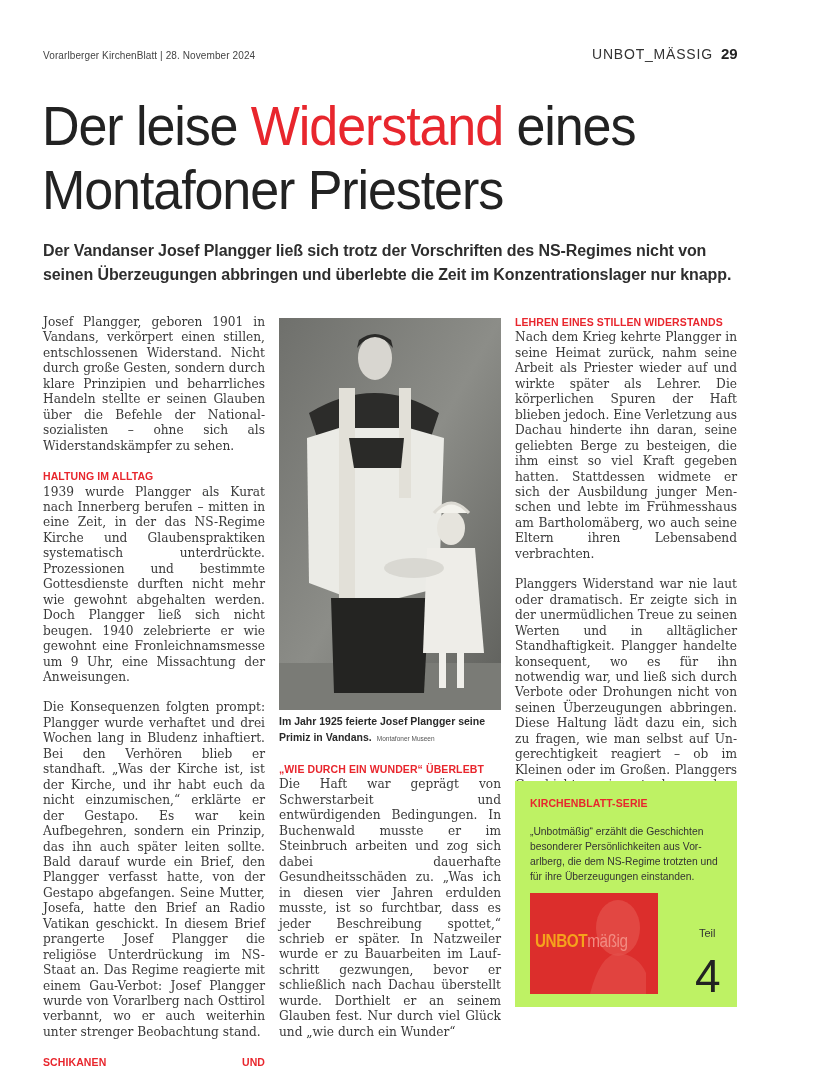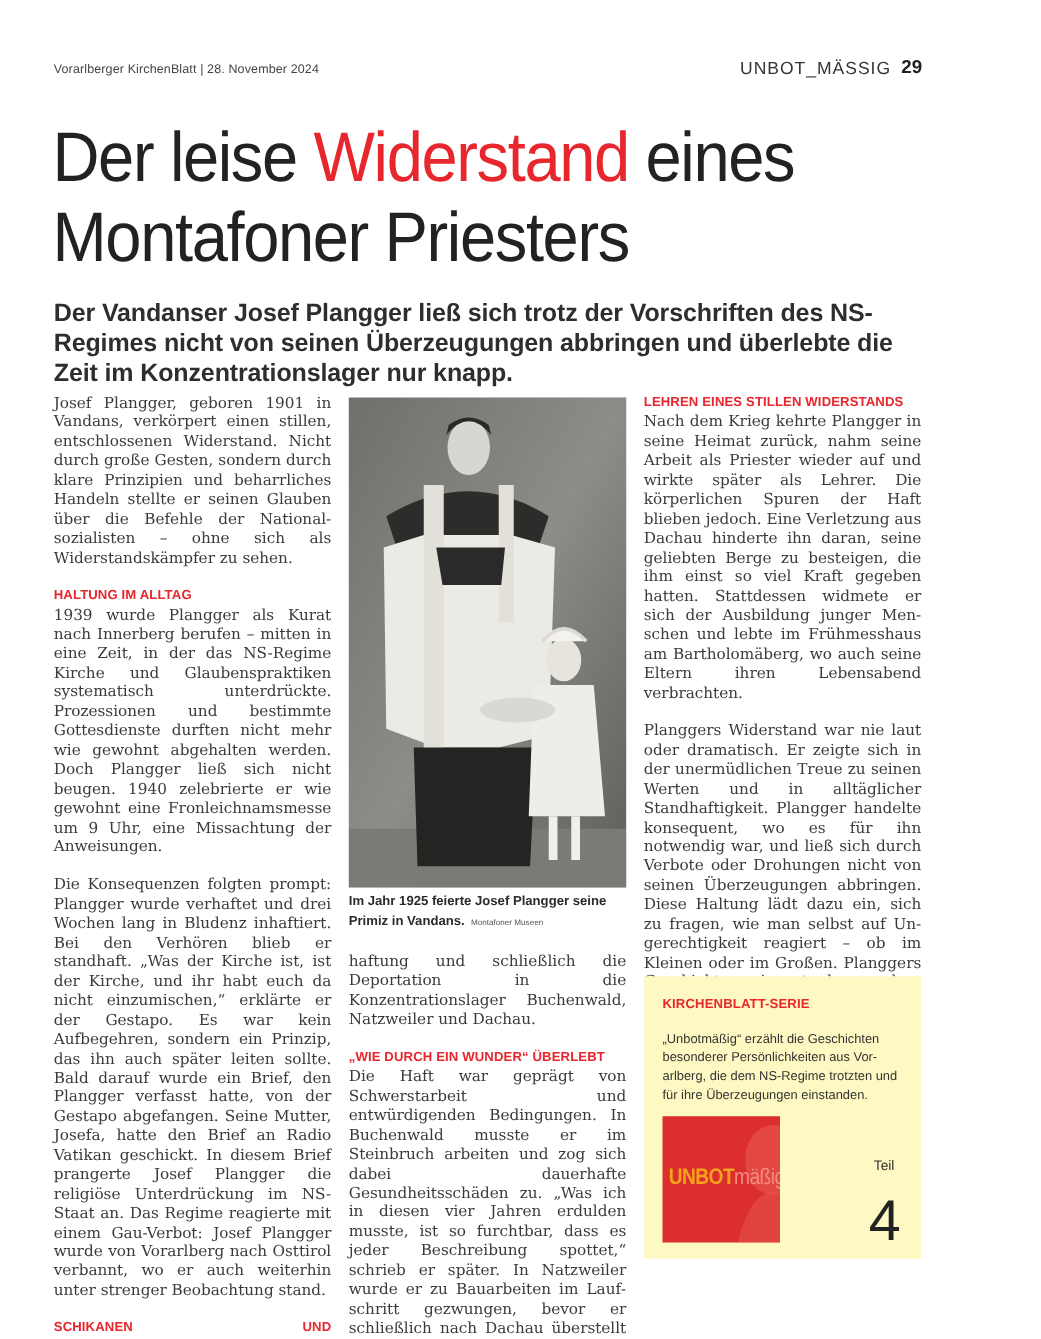--- a/index.html
+++ b/index.html
@@ -7,39 +7,39 @@
   .sans { font-family: "Liberation Sans", "DejaVu Sans", sans-serif; }
   .serif { font-family: "DejaVu Serif", "Liberation Serif", serif; }
 
   .running-head { position: absolute; top: 50px; left: 43px; font-size: 10px; color: #444; letter-spacing: 0.1px; text-align: right; }
   .section-label { position: absolute; top: 46px; left: 592px; font-size: 14px; color: #333; letter-spacing: 0.8px; text-align: center; }
   .page-number { position: absolute; top: 45px; left: 721px; font-size: 15px; font-weight: bold; color: #222; }
 
   .headline { position: absolute; top: 94px; left: 42px; width: 740px; font-size: 56px; line-height: 64px; font-weight: normal; color: #222; letter-spacing: -1.2px; margin: 0; transform: scaleX(0.93); transform-origin: left top; }
   .headline .accent { color: #e8262d; }
 
-  .lead { position: absolute; top: 239px; left: 43px; width: 700px; font-size: 20px; line-height: 24px; font-weight: bold; color: #2e2e2e; margin: 0; letter-spacing: -0.1px; }
+  .lead { position: absolute; top: 239px; left: 43px; width: 700px; font-size: 16px; line-height: 24px; font-weight: bold; color: #2e2e2e; margin: 0; letter-spacing: -0.1px; }
 
   .col { position: absolute; top: 315px; width: 222px; font-size: 12.2px; line-height: 15.45px; color: #3a3a3a; text-align: justify; hyphens: manual; }
   .col p { margin: 0 0 15px 0; }
   .col1 { left: 43px; }
   .col2 { left: 279px; top: 762px; }
   .col3 { left: 515px; }
   .subhead { font-family: "Liberation Sans", "DejaVu Sans", sans-serif; color: #e8262d; font-size: 10.5px; font-weight: bold; text-transform: uppercase; margin: 0; line-height: 15.45px; letter-spacing: 0.1px; }
   .byline { font-family: "Liberation Sans", "DejaVu Sans", sans-serif; color: #e8262d; font-size: 9px; margin-left: 6px; letter-spacing: 0.2px; }
 
   .photo { position: absolute; left: 279px; top: 318px; width: 222px; height: 392px; background: #8a8a86; overflow: hidden; }
   .photo svg { display: block; }
   .caption { position: absolute; left: 279px; top: 713px; width: 225px; font-size: 10.5px; line-height: 16px; font-weight: bold; color: #2a2a2a; }
   .caption .credit { font-size: 6.5px; font-weight: normal; color: #555; margin-left: 5px; }
 
-  .series-box { position: absolute; left: 515px; top: 781px; width: 222px; height: 226px; background: #fef9c3; }
+  .series-box { position: absolute; left: 515px; top: 781px; width: 222px; height: 226px; background: #bef264; }
   .series-title { position: absolute; left: 15px; top: 16px; font-size: 10.5px; font-weight: bold; color: #e8262d; letter-spacing: 0.1px; }
   .series-text { position: absolute; left: 15px; top: 43px; width: 200px; font-size: 10.3px; line-height: 15px; color: #333; }
-  .series-logo { position: absolute; left: 15px; top: 112px; width: 94px; height: 101px; background: #dc2e2c; overflow: hidden; }
+  .series-logo { position: absolute; left: 15px; top: 112px; width: 128px; height: 101px; background: #dc2e2c; overflow: hidden; }
   .series-logo .logo-text { position: absolute; left: 5px; top: 38px; font-size: 18px; font-weight: bold; color: #f5a21c; letter-spacing: -0.5px; transform: scaleX(0.85); transform-origin: left top; white-space: nowrap; }
   .series-logo .logo-text .light { font-weight: normal; color: #f28c82; }
   .teil-label { position: absolute; left: 184px; top: 146px; font-size: 11px; color: #333; }
   .teil-number { position: absolute; left: 180px; top: 170px; font-size: 46px; line-height: 50px; font-weight: normal; color: #222; }
 </style>
 </head>
 <body>
 
 <div>
 
@@ -90,21 +90,20 @@
       <rect x="160" y="335" width="7" height="35" fill="#f0efea"></rect>
       <rect x="178" y="335" width="7" height="35" fill="#f0efea"></rect>
       <ellipse cx="135" cy="250" rx="30" ry="10" fill="#d9d8d2"></ellipse>
     </svg>
   </div>
   <div class="caption sans">
     <span>Im Jahr 1925 feierte Josef Plangger seine Primiz in Vandans.</span><span class="credit">Montafoner Museen</span>
   </div>
 
   <div class="col col2 serif">
-    <p>haftung und schließlich die Deportation in die Konzentrationslager Buchenwald, Nat­zweiler und Dachau.</p>
     <h3 class="subhead">„Wie durch ein Wunder“ überlebt</h3>
     <p>Die Haft war geprägt von Schwerstarbeit und entwürdigenden Bedingungen. In Buchenwald musste er im Steinbruch arbeiten und zog sich dabei dauerhafte Gesundheitsschäden zu. „Was ich in die­sen vier Jahren erdulden musste, ist so furchtbar, dass es jeder Beschreibung spottet,“ schrieb er später. In Natzwei­ler wurde er zu Bauarbeiten im Lauf­schritt gezwungen, bevor er schließlich nach Dachau überstellt wurde. Dorthielt er an seinem Glauben fest. Nur durch viel Glück und „wie durch ein Wunder“</p>
   </div>
 
   <div class="col col3 serif">
     <h3 class="subhead">Lehren eines stillen Widerstands</h3>
     <p>Nach dem Krieg kehrte Plangger in seine Heimat zurück, nahm seine Arbeit als Priester wieder auf und wirkte später als Lehrer. Die körperlichen Spuren der Haft blieben jedoch. Eine Verletzung aus Da­chau hinderte ihn daran, seine geliebten Berge zu besteigen, die ihm einst so viel Kraft gegeben hatten. Stattdessen wid­mete er sich der Ausbildung junger Men­schen und lebte im Frühmesshaus am Bartholomäberg, wo auch seine Eltern ihren Lebensabend verbrachten.</p>
     <p><span>Planggers Widerstand war nie laut oder dramatisch. Er zeigte sich in der unermüd­lichen Treue zu seinen Werten und in all­täglicher Standhaftigkeit. Plangger han­delte konsequent, wo es für ihn notwendig war, und ließ sich durch Verbote oder Dro­hungen nicht von seinen Überzeugungen abbringen. Diese Haltung lädt dazu ein, sich zu fragen, wie man selbst auf Un­gerechtigkeit reagiert – ob im Kleinen oder im Großen. Planggers Geschichte er­innert daran, dass klare Prinzipien und Standhaftigkeit gerade dann zählen, wenn sie unbequem werden.</span><span class="byline">ELISABETH HEIDINGER</span></p>
   </div>
 

